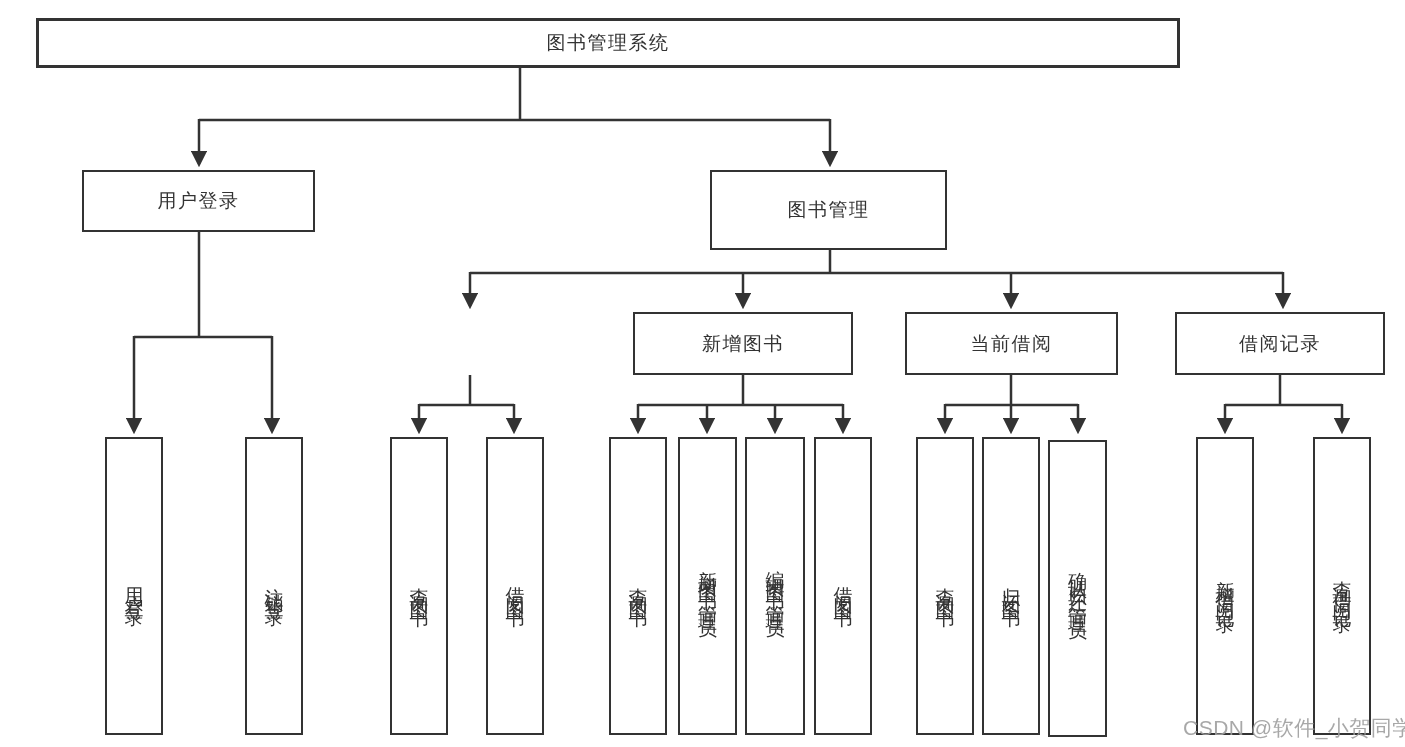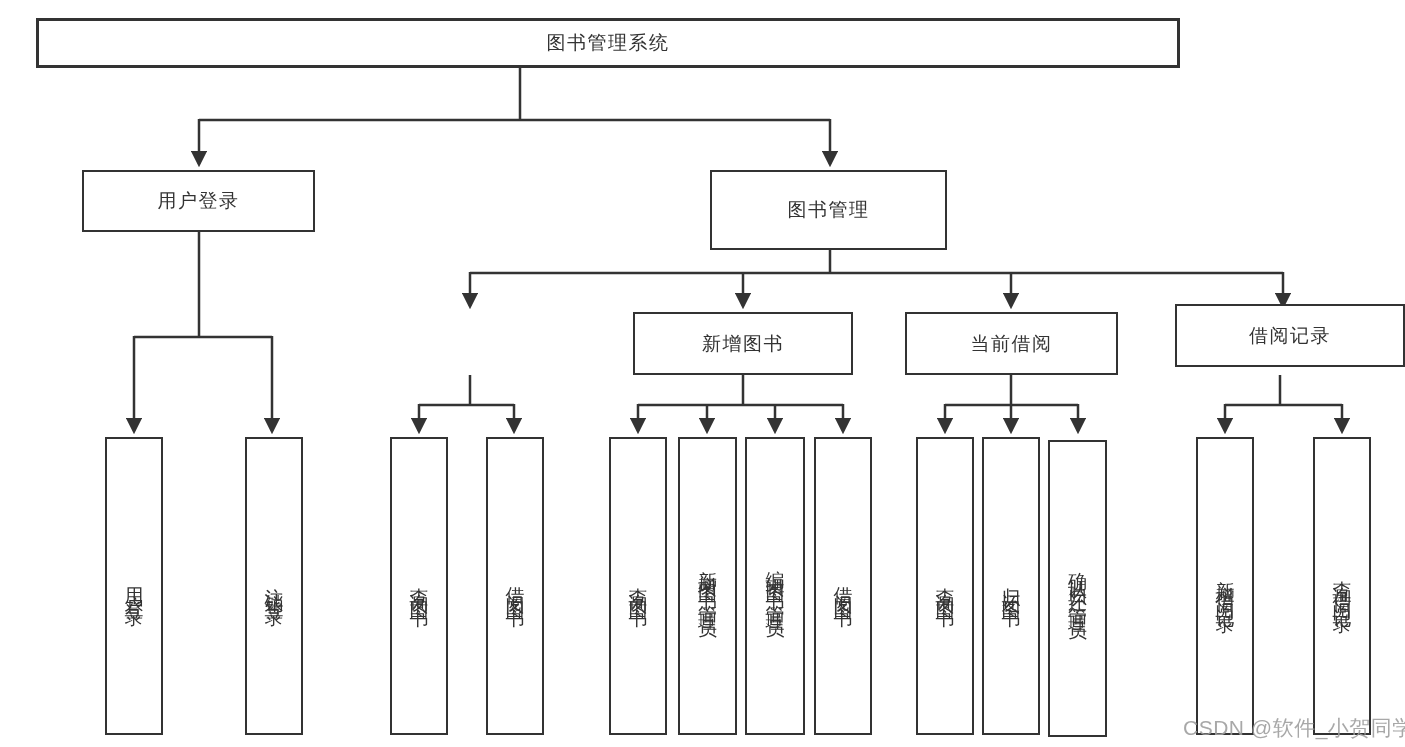--- a/index.html
+++ b/index.html
@@ -99,21 +99,21 @@
     </g>
   </svg>
 
   <div class="node root" style="left:36px; top:18px; width:1144px; height:50px">图书管理系统</div>
 
   <div class="node" style="left:82px; top:170px; width:233px; height:62px">用户登录</div>
   <div class="node" style="left:710px; top:170px; width:237px; height:80px">图书管理</div>
 
   <div class="node" style="left:633px; top:312px; width:220px; height:63px">新增图书</div>
   <div class="node" style="left:905px; top:312px; width:213px; height:63px">当前借阅</div>
-  <div class="node" style="left:1175px; top:304px; width:230px; height:63px">借阅记录</div>
+  <div class="node" style="left:1175px; top:312px; width:210px; height:63px">借阅记录</div>
 
   <div class="node vbox" style="left:105px; top:437px; width:58px; height:298px">用户登录</div>
   <div class="node vbox" style="left:245px; top:437px; width:58px; height:298px">注销登录</div>
 
   <div class="node vbox" style="left:390px; top:437px; width:58px; height:298px">查询图书</div>
   <div class="node vbox" style="left:486px; top:437px; width:58px; height:298px">借阅图书</div>
 
   <div class="node vbox" style="left:609px; top:437px; width:58px; height:298px">查询图书</div>
   <div class="node vbox" style="left:678px; top:437px; width:59px; height:298px">新增图书（管理员）</div>
   <div class="node vbox" style="left:745px; top:437px; width:60px; height:298px">编辑图书（管理员）</div>

